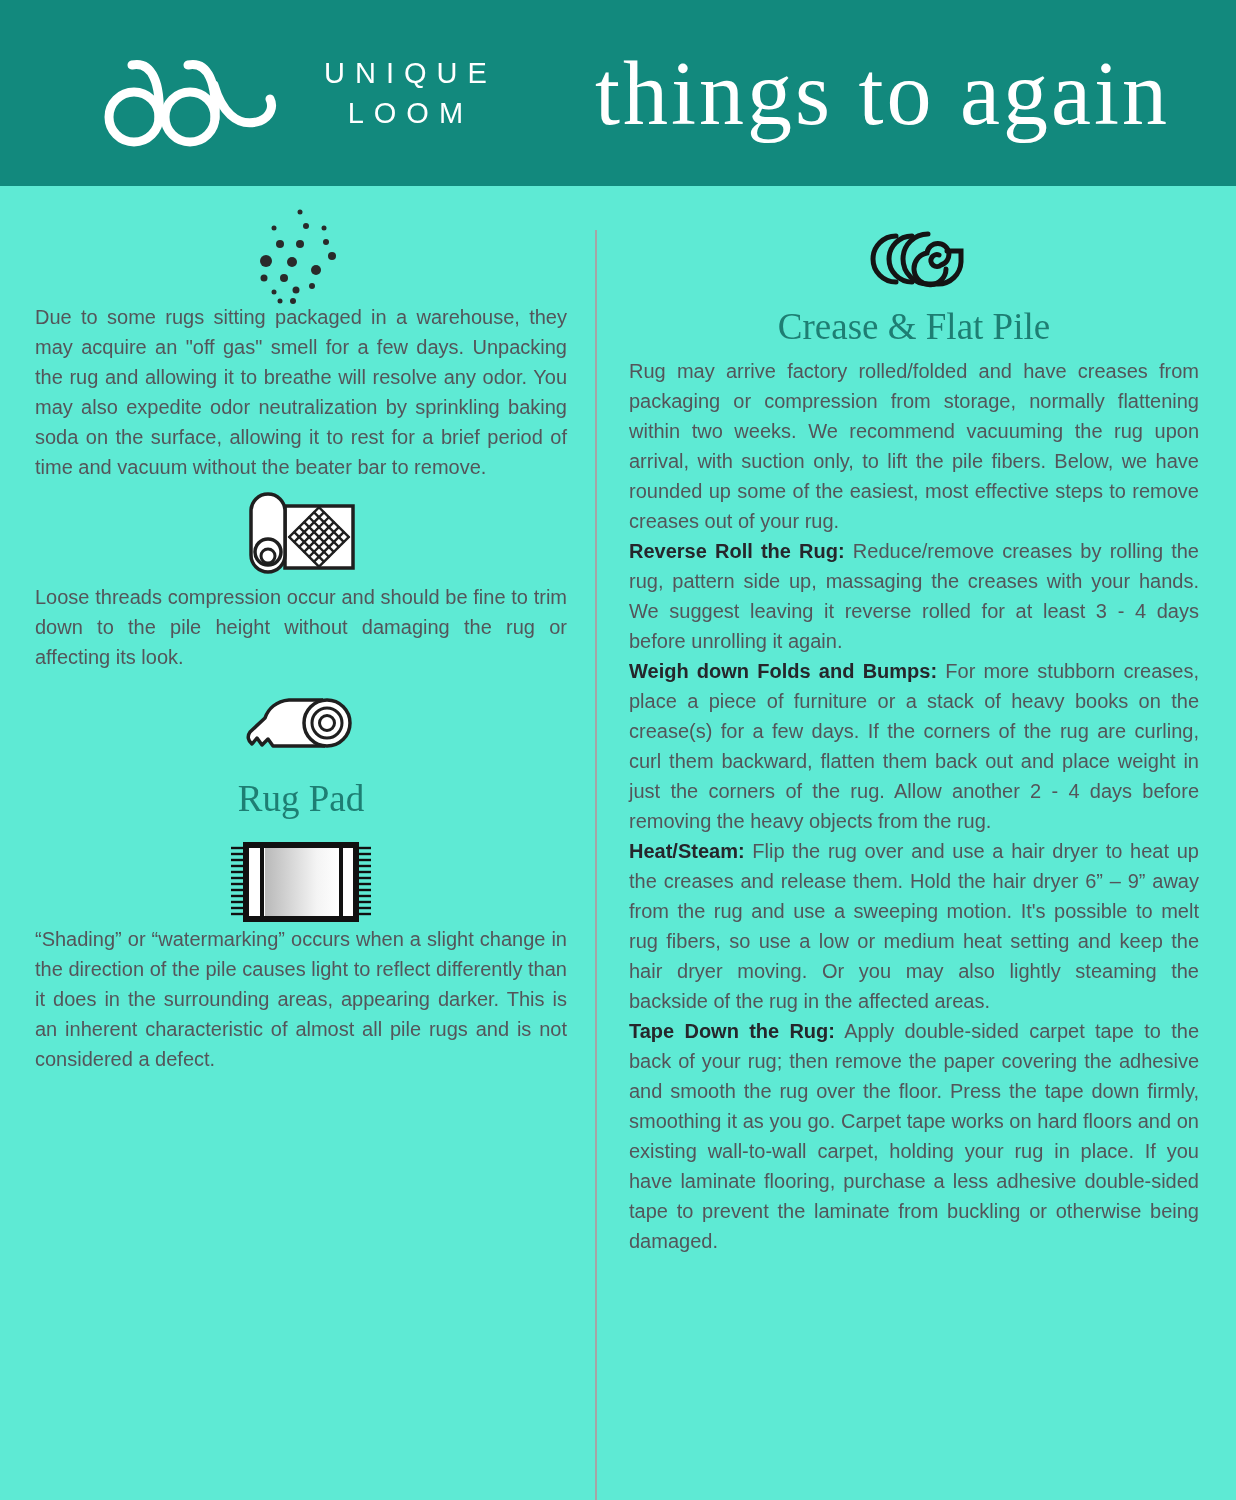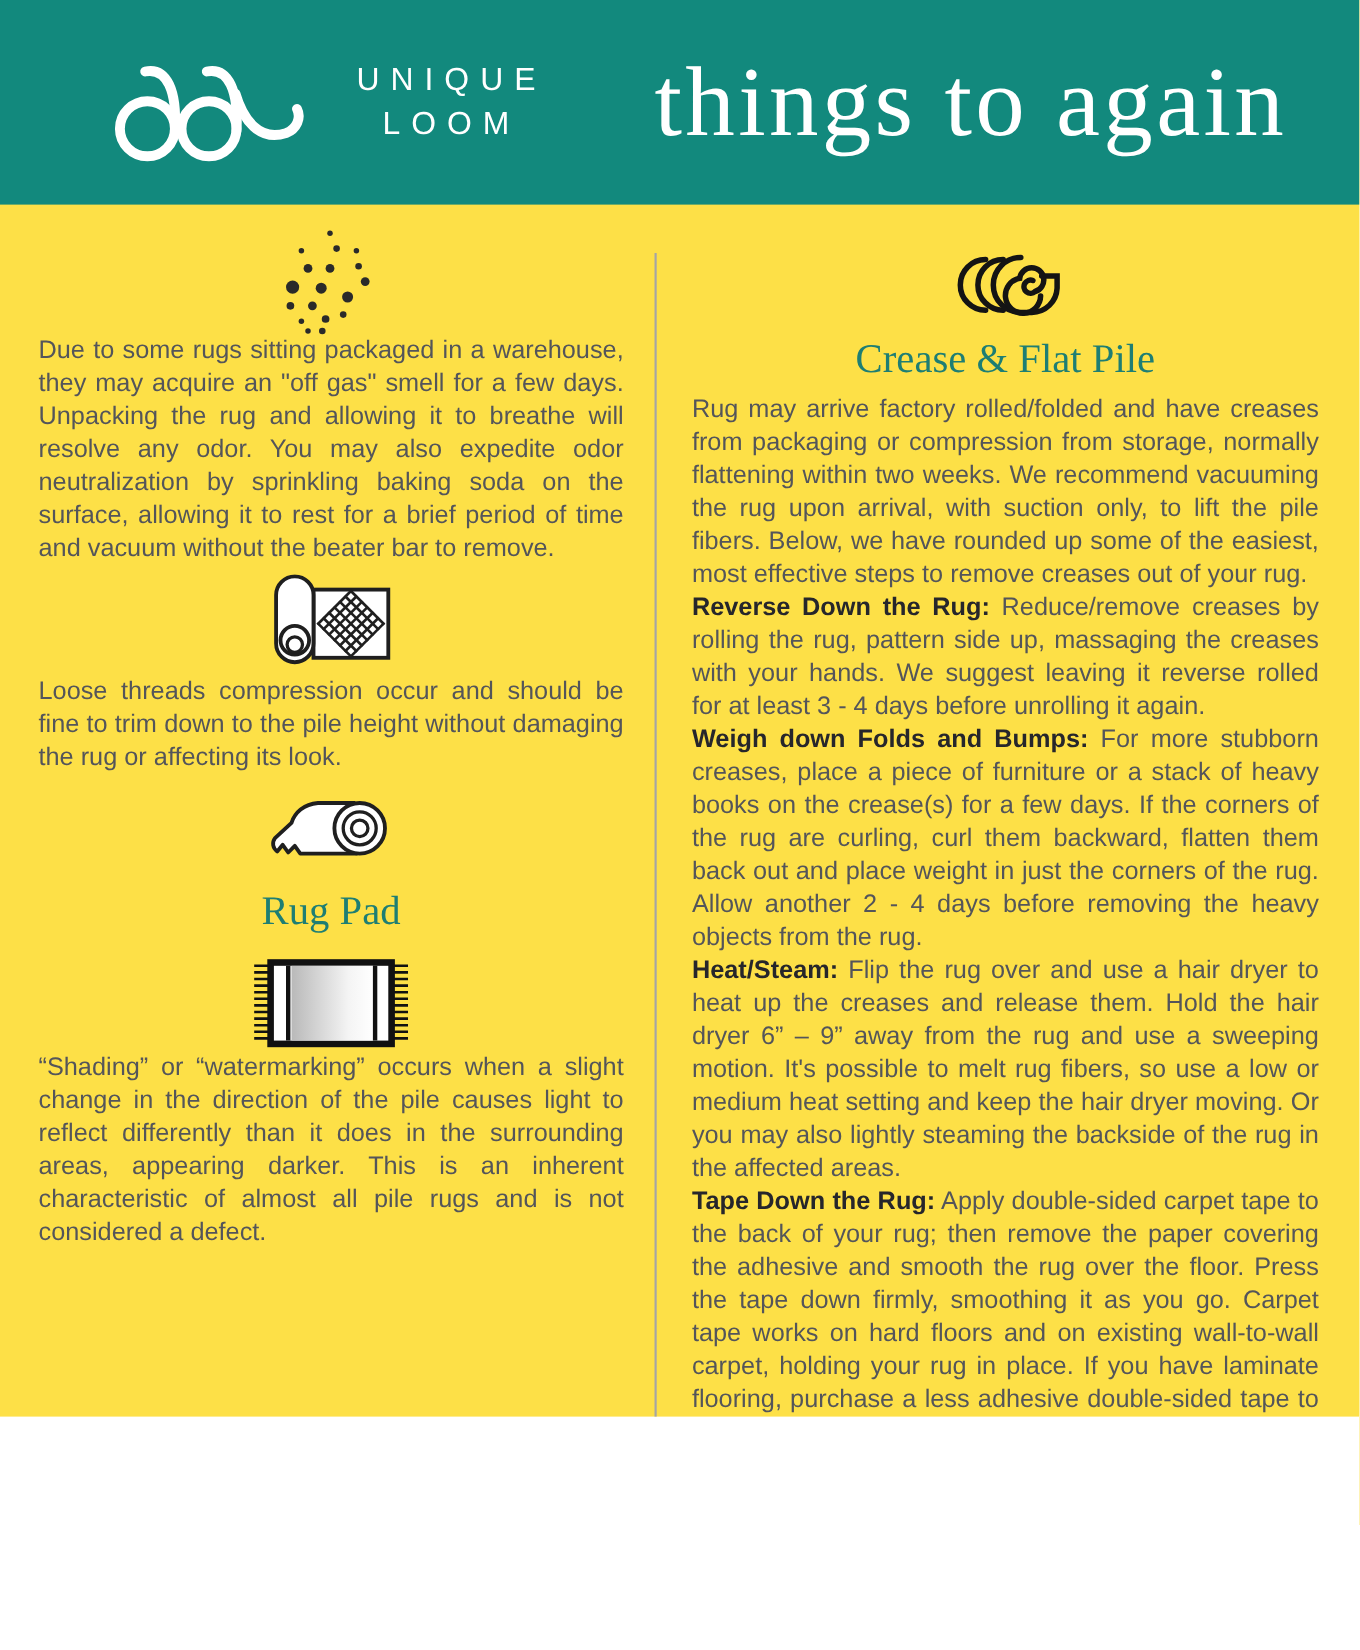--- a/index.html
+++ b/index.html
@@ -1,18 +1,18 @@
 <!DOCTYPE html>
 <html><head>
 <meta charset="utf-8">
 <style>
   html,body { margin:0; padding:0; background:#ffffff; }
   .page {
-    position:relative; width:1236px; height:1288px; overflow:hidden;
-    font-family:"Liberation Sans", sans-serif; background:#fde047;
+    position:relative; width:1236px; height:1500px; overflow:hidden;
+    font-family:"Liberation Sans", sans-serif; background:#5eead4;
   }
   
   .header {
     height:186px; background:#12897d; display:flex; align-items:center;
   }
   .logo-svg { margin-left:98px; flex:0 0 auto; }
   .brand {
     color:#ffffff; margin-left:26px; text-align:center;
     font-size:29px; line-height:40px; letter-spacing:10px; font-weight:400;
   }
@@ -27,21 +27,21 @@
   .col-left  { width:532px; margin-left:35px; }
   .divider   { border-left:2px solid #a5a5a5; margin-left:28px; margin-top:44px; }
   .col-right { width:570px; margin-left:32px; }
 
   .icon-wrap { display:flex; justify-content:center; }
   h2.sec-h {
     font-family:"Liberation Serif", serif; font-weight:500; text-align:center;
     font-size:37px; line-height:42px; color:#1e7e73; margin:0;
   }
   p.body-p {
-    font-size:23px; line-height:30px; color:#54555a;
+    font-size:20px; line-height:30px; color:#54555a;
     text-align:justify; margin:0;
   }
   .lead { font-weight:bold; color:#26262b; }
 
   
   .s1 .icon-wrap { margin-top:20px; height:90px; }
   .s1 h2 { margin-top:10px; }  .s1 p { margin-top:6px; }
   .s2 .icon-wrap { margin-top:10px; height:84px; }
   .s2 h2 { margin-top:12px; }  .s2 p { margin-top:6px; }
   .s3 .icon-wrap { margin-top:22px; height:60px; }
@@ -206,21 +206,21 @@
             <path d="M34,8 A23,23 0 1 0 34,54"></path>
             <path d="M50,8 A23,23 0 1 0 50,54"></path>
             <path d="M66,6 A25,25 0 1 0 66,56 L76,56 A23,23 0 0 0 99,34 L99,23 L85,23"></path>
             <path d="M77,27 a6,6 0 1 0 2,10 a11,11 0 1 0 -14,-12 a16,16 0 1 0 19,16"></path>
           </g>
         </svg>
       </div>
       <h2 class="sec-h">Crease &amp; Flat Pile</h2>
       <p class="body-p intro">Rug may arrive factory rolled/folded and have creases from packaging or compression from storage, normally flattening within two weeks. We recommend vacuuming the rug upon arrival, with suction only, to lift the pile fibers. Below, we have rounded up some of the easiest, most effective steps to remove creases out of your rug.</p>
 
-      <p class="body-p tip"><span class="lead">Reverse Down the Rug:</span><span> Reduce/remove creases by rolling the rug, pattern side up, massaging the creases with your hands. We suggest leaving it reverse rolled for at least 3 - 4 days before unrolling it again.</span></p>
+      <p class="body-p tip"><span class="lead">Reverse Roll the Rug:</span><span> Reduce/remove creases by rolling the rug, pattern side up, massaging the creases with your hands. We suggest leaving it reverse rolled for at least 3 - 4 days before unrolling it again.</span></p>
 
       <p class="body-p tip"><span class="lead">Weigh down Folds and Bumps:</span><span> For more stubborn creases, place a piece of furniture or a stack of heavy books on the crease(s) for a few days. If the corners of the rug are curling, curl them backward, flatten them back out and place weight in just the corners of the rug. Allow another 2 - 4 days before removing the heavy objects from the rug.</span></p>
 
       <p class="body-p tip"><span class="lead">Heat/Steam:</span><span> Flip the rug over and use a hair dryer to heat up the creases and release them. Hold the hair dryer 6” – 9” away from the rug and use a sweeping motion. It's possible to melt rug fibers, so use a low or medium heat setting and keep the hair dryer moving. Or you may also lightly steaming the backside of the rug in the affected areas.</span></p>
 
       <p class="body-p tip"><span class="lead">Tape Down the Rug:</span><span> Apply double-sided carpet tape to the back of your rug; then remove the paper covering the adhesive and smooth the rug over the floor. Press the tape down firmly, smoothing it as you go. Carpet tape works on hard floors and on existing wall-to-wall carpet, holding your rug in place. If you have laminate flooring, purchase a less adhesive double-sided tape to prevent the laminate from buckling or otherwise being damaged.</span></p>
     </div>
   </div>
 </div>
 

